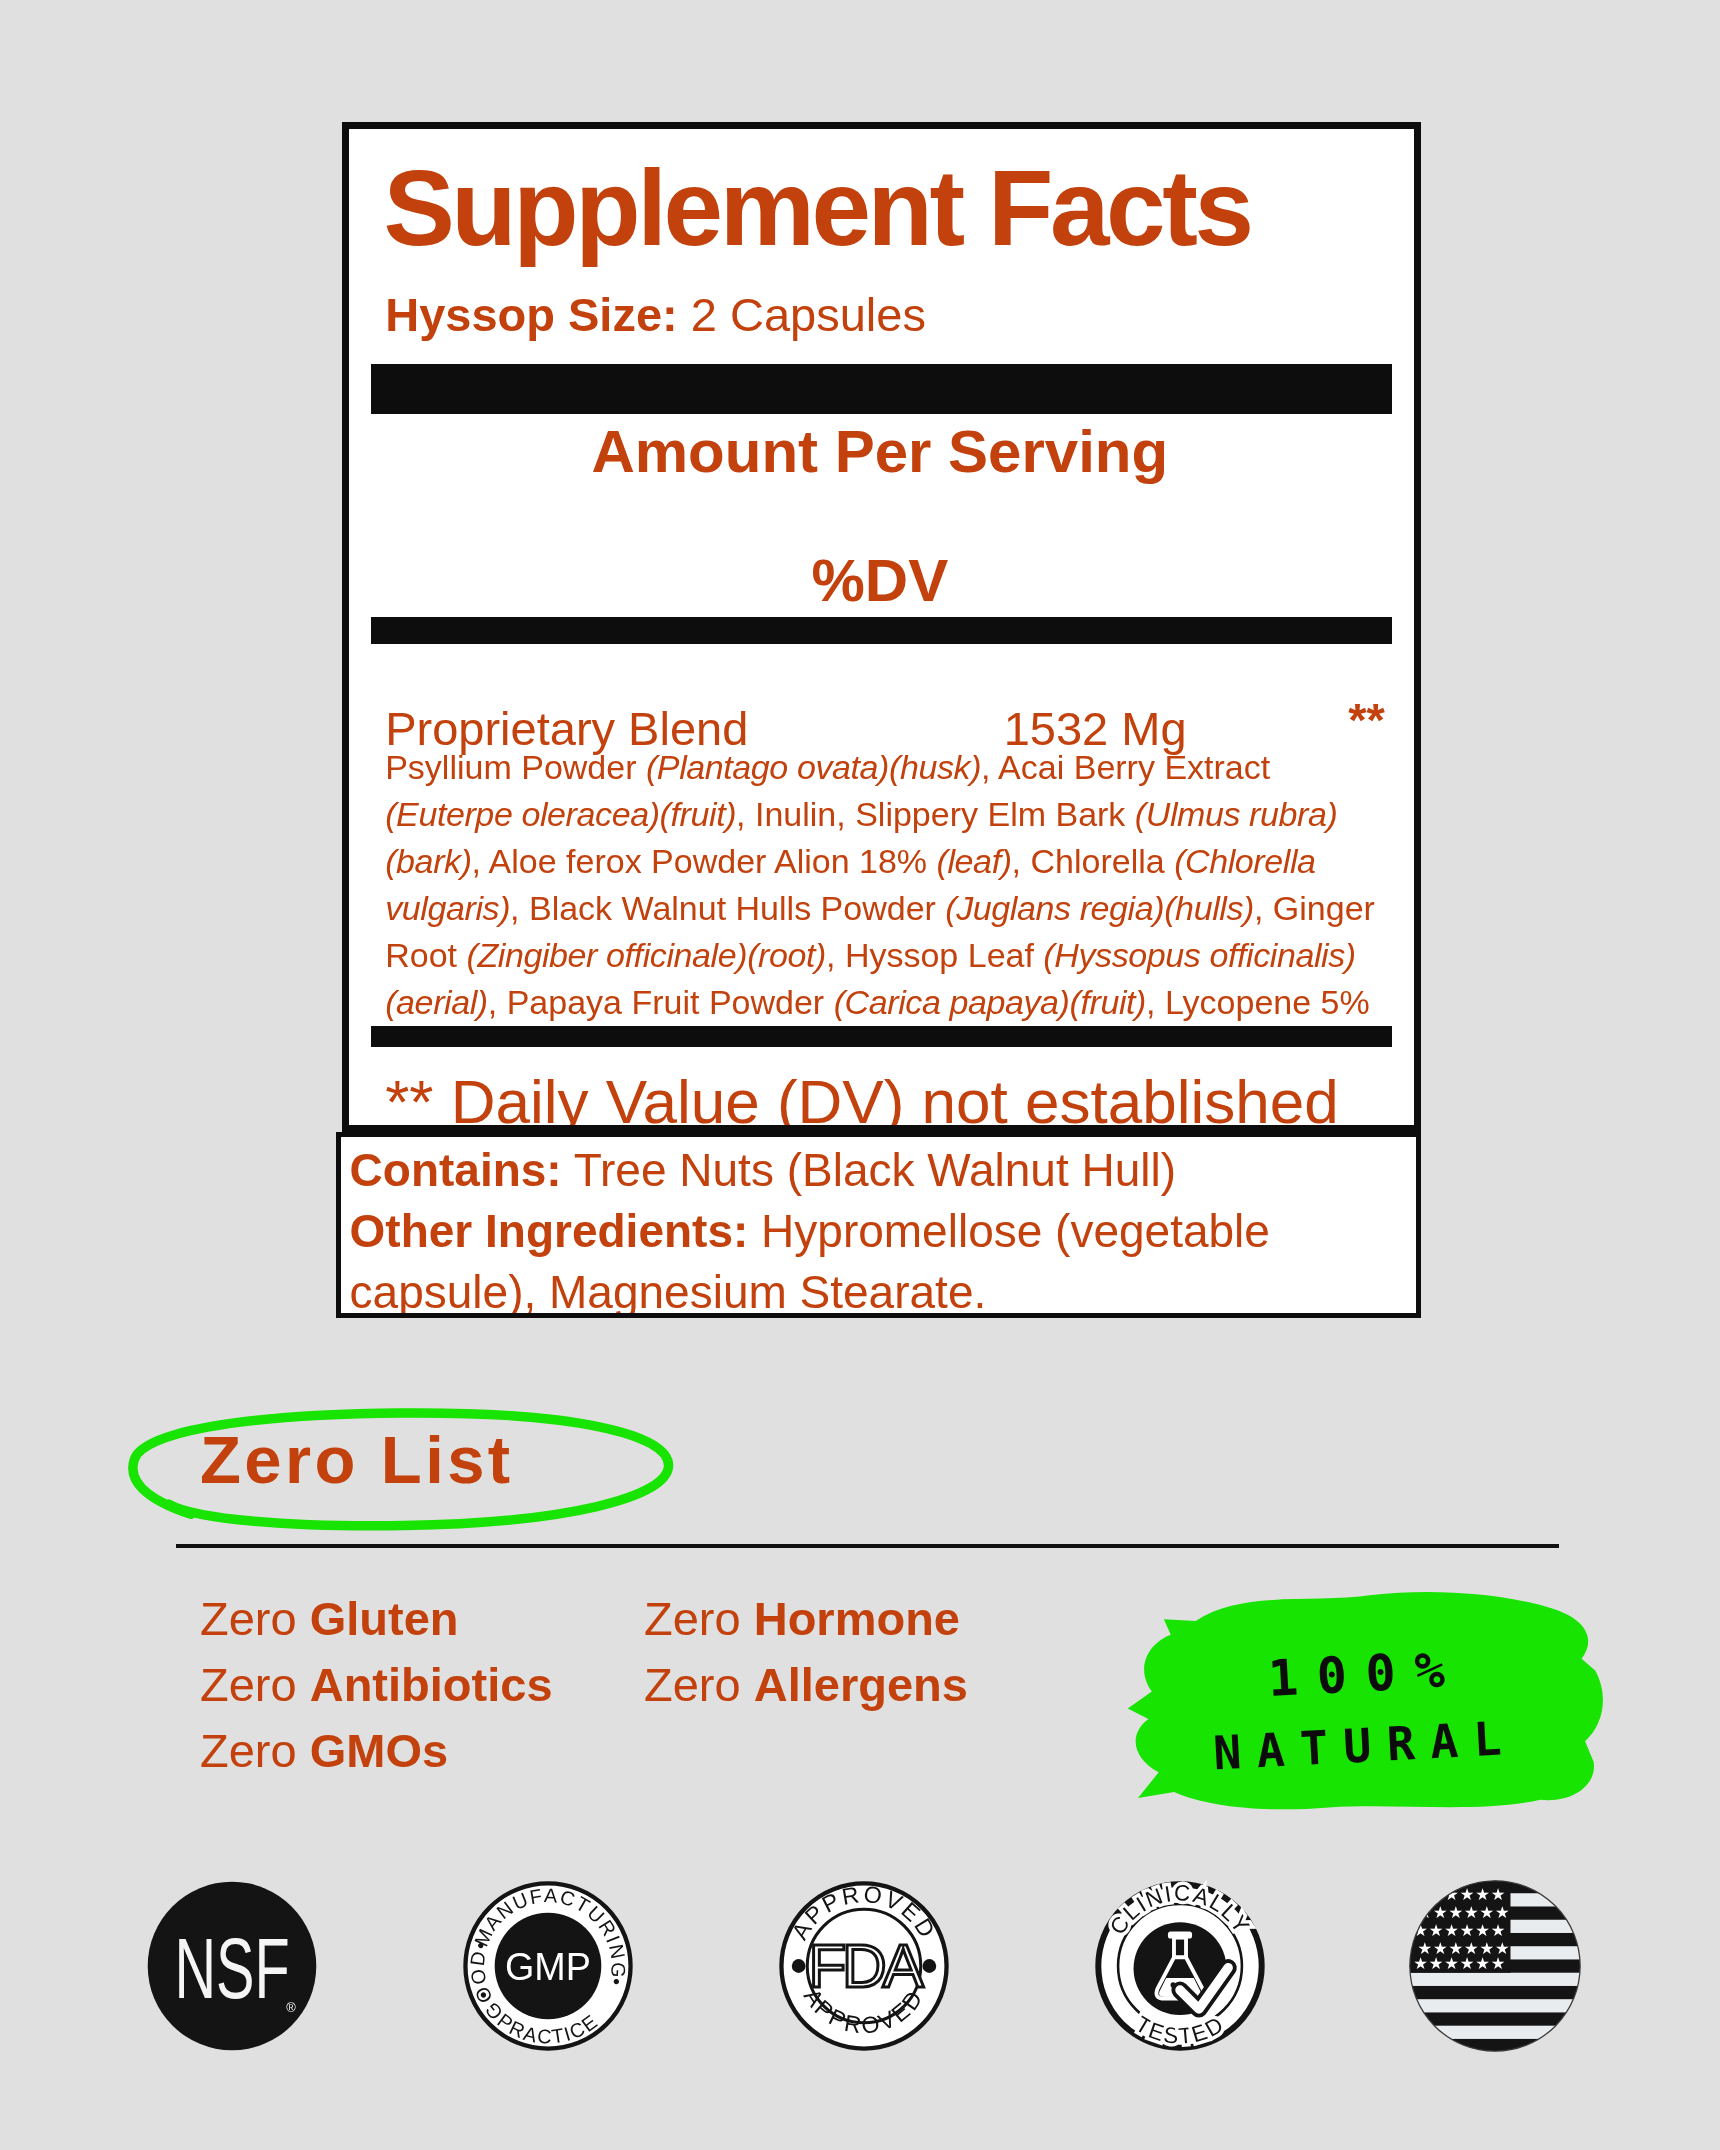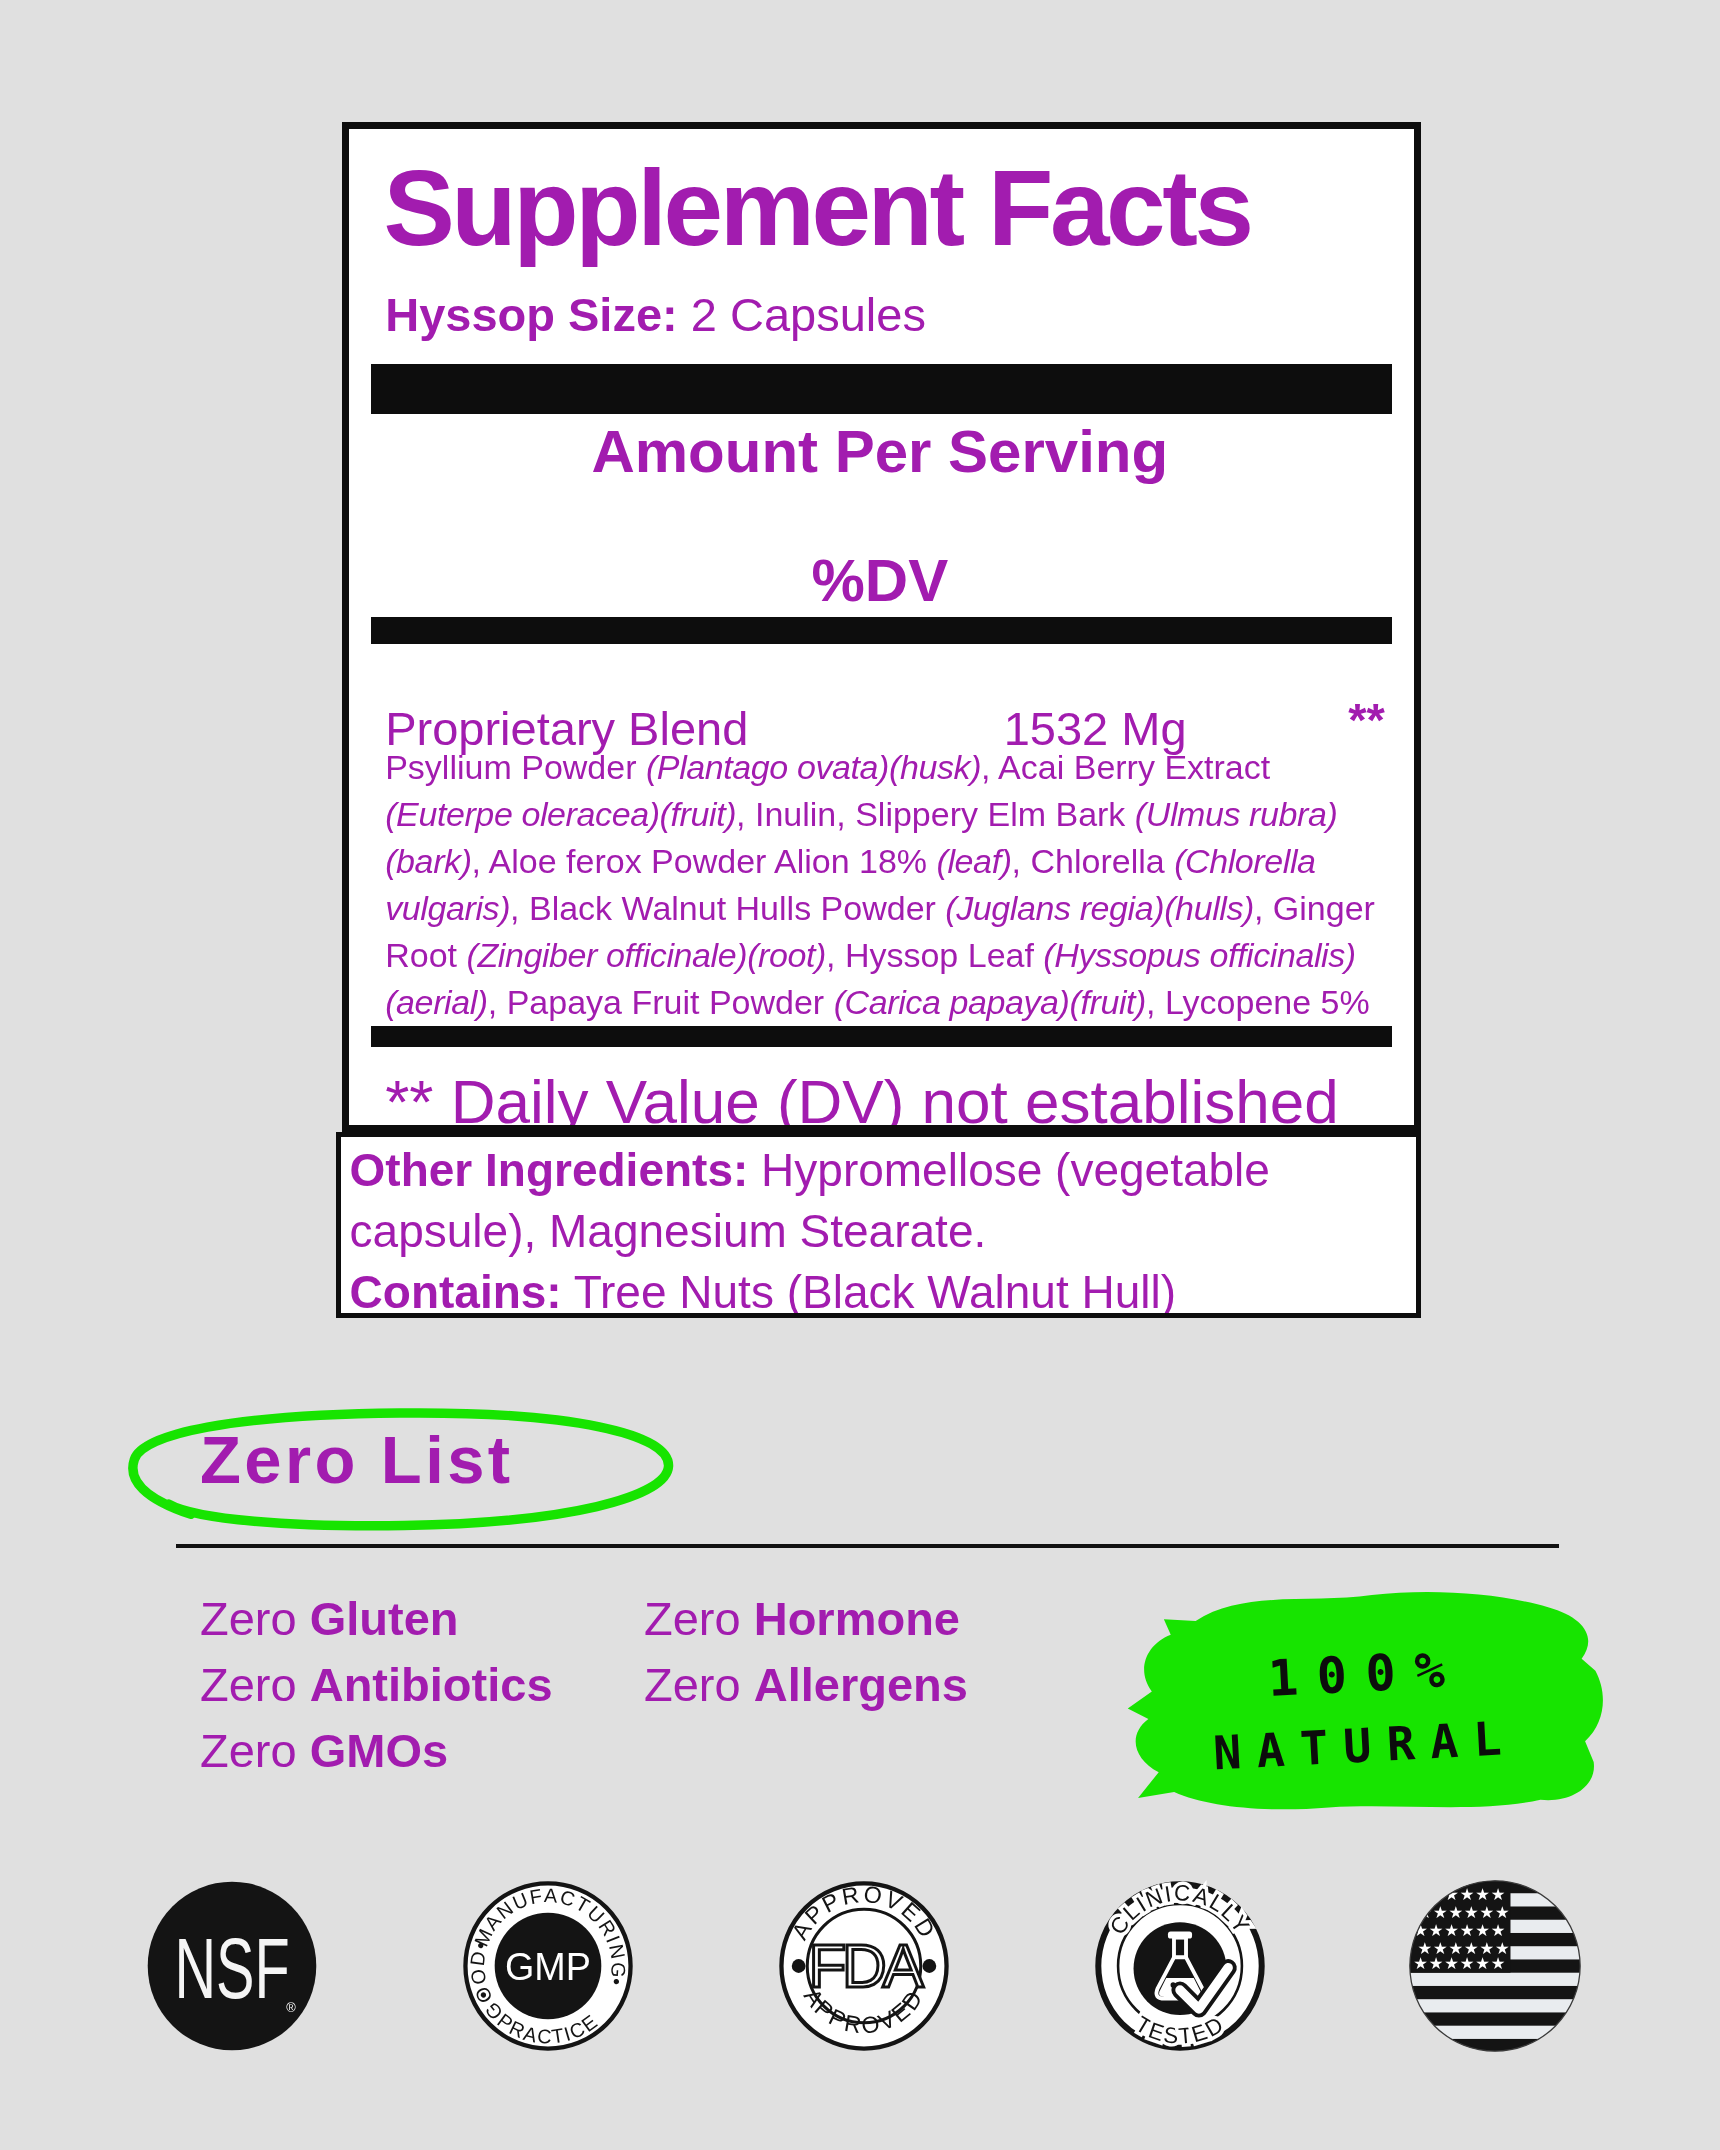--- a/index.html
+++ b/index.html
@@ -1,17 +1,17 @@
 <!DOCTYPE html>
 <html style="font-size:13.8px"><head>
 <meta charset="utf-8">
 <style>
   html,body{margin:0;padding:0;}
   .page{position:relative;width:1721px;height:2151px;background:#e0e0e0;overflow:hidden;
-        font-family:"Liberation Sans",sans-serif;color:#a21caf;}
+        font-family:"Liberation Sans",sans-serif;color:#c2410c;}
 
   
   .facts-box{position:absolute;left:342px;top:122px;width:1079px;height:1010px;
              box-sizing:border-box;background:#ffffff;border:7.7px solid #0d0d0d;
              padding:26px 22.4px 0 22.4px;overflow:hidden;}
   .sf-title{font-size:107px;font-weight:bold;letter-spacing:-3.4px;line-height:1.0;
             margin:0 0 0 12px;white-space:nowrap;}
   .sf-line{font-size:47px;line-height:1.15;margin:0 0 0 13.8px;}
   .sf-line.first{margin-top:26px;}
   .sf-line.second{margin-top:8.6px;}
@@ -81,22 +81,22 @@
     </div>
 
     <p class="ingredients"><span>Psyllium Powder </span><i>(Plantago ovata)(husk)</i><span>, Acai Berry Extract </span><i>(Euterpe oleracea)(fruit)</i><span>, Inulin, Slippery Elm Bark </span><i>(Ulmus rubra)(bark)</i><span>, Aloe ferox Powder Alion 18% </span><i>(leaf)</i><span>, Chlorella </span><i>(Chlorella vulgaris)</i><span>, Black Walnut Hulls Powder </span><i>(Juglans regia)(hulls)</i><span>, Ginger Root </span><i>(Zingiber officinale)(root)</i><span>, Hyssop Leaf </span><i>(Hyssopus officinalis)(aerial)</i><span>, Papaya Fruit Powder </span><i>(Carica papaya)(fruit)</i><span>, Lycopene 5%</span></p>
 
     <div class="bar bar3"></div>
 
     <p class="dv-note">** Daily Value (DV) not established</p>
   </div>
 
   <div class="other-box">
+    <p><b>Contains:</b><span> Tree Nuts (Black Walnut Hull)</span></p>
     <p><b>Other Ingredients:</b><span> Hypromellose (vegetable capsule), Magnesium Stearate.</span></p>
-    <p><b>Contains:</b><span> Tree Nuts (Black Walnut Hull)</span></p>
   </div>
 
   <h2 class="zero-title">Zero List</h2>
   <svg class="zero-ellipse" width="568" height="146" viewBox="0 0 660 170">
     <path d="M 82,132 C 28,114 8,92 16,68 C 26,38 130,16 325,14
              C 525,12 640,38 638,76 C 636,112 520,142 330,145
              C 198,147 88,138 56,120" fill="none" stroke="#17e400" stroke-width="11" stroke-linecap="round"></path>
   </svg>
   <div class="zero-rule"></div>
 

